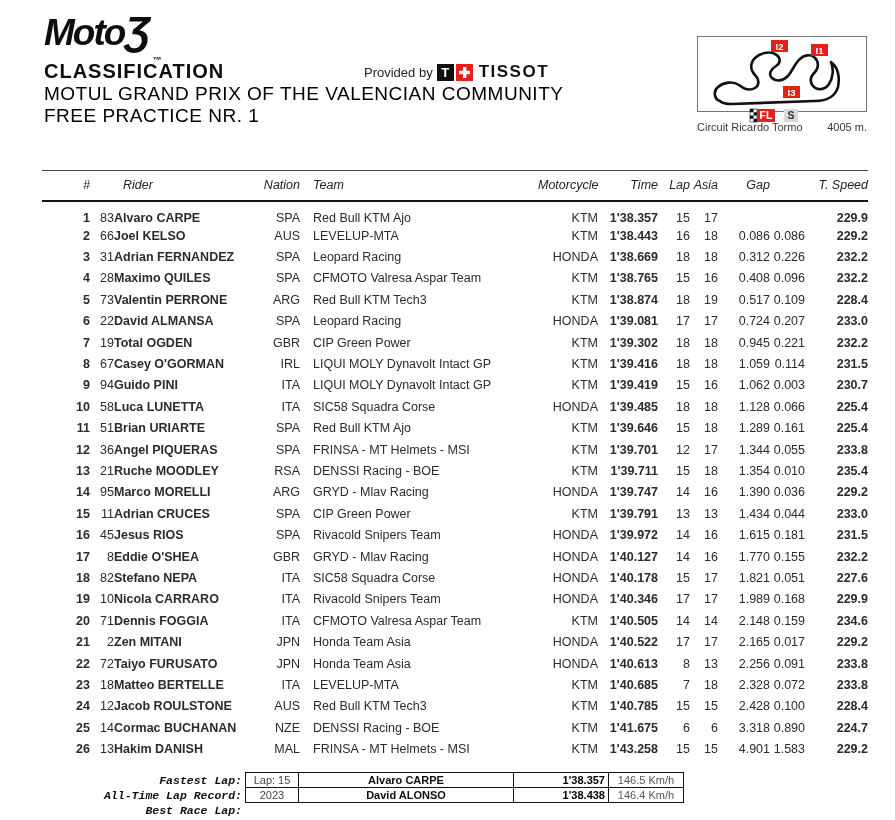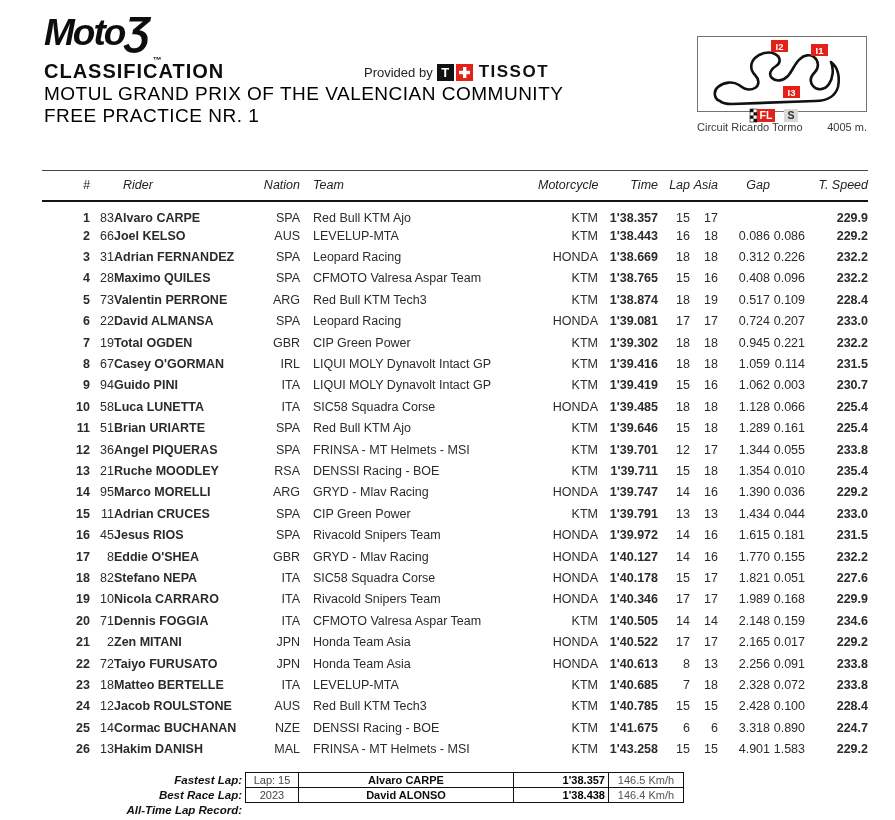--- a/index.html
+++ b/index.html
@@ -50,21 +50,21 @@
   th.h-speed { padding-right:8px; }
 
   
   .footer { position:absolute; left:42px; top:772px; width:826px; display:flex; align-items:flex-start; }
   .conditions { width:120px; text-align:right; padding-top:1px; }
   .cond-line { font-size:11.5px; font-weight:700; line-height:14.8px; white-space:nowrap; }
   .cond-label-italic { font-style:italic; }
   .cond-big { font-size:14.5px; font-style:normal; }
   .rec-labels { width:200px; text-align:right; padding-top:1px; }
   .rec-label { font-size:11.5px; font-weight:700; font-style:italic; line-height:15.2px;
-    white-space:nowrap; color:#111; }
+    white-space:nowrap; color:#111;font-family:Liberation Mono, monospace; }
   table.records { margin-left:3px; border-collapse:collapse; table-layout:fixed; width:438px; }
   table.records td { border:1.5px solid #111; font-size:11px; height:14.8px; padding:0 3px;
     white-space:nowrap; overflow:hidden; }
   td.rec-ref { text-align:center; color:#444; }
   td.rec-name { text-align:center; font-weight:700; color:#0d0d0d; font-size:11.5px; }
   td.rec-time { text-align:right; font-weight:700; color:#000; padding-right:5px; }
   td.rec-speed { text-align:center; color:#555; }
 </style>
 </head>
 <body>
@@ -548,22 +548,22 @@
       <td class="r">4.901</td>
       <td class="r">1.583</td>
       <td class="r c-speed">229.2</td>
     </tr>
   </tbody>
   </table>
 
   <div class="footer">
     <div class="rec-labels">
         <div class="rec-label">Fastest Lap:</div>
+        <div class="rec-label">All-Time Lap Record:</div>
         <div class="rec-label">Best Race Lap:</div>
-        <div class="rec-label">All-Time Lap Record:</div>
       </div>
     <table class="records">
       <colgroup>
           <col style="width:53px">
           <col style="width:215px">
           <col style="width:95px">
           <col style="width:75px">
         </colgroup>
       <tbody>
     <tr>

